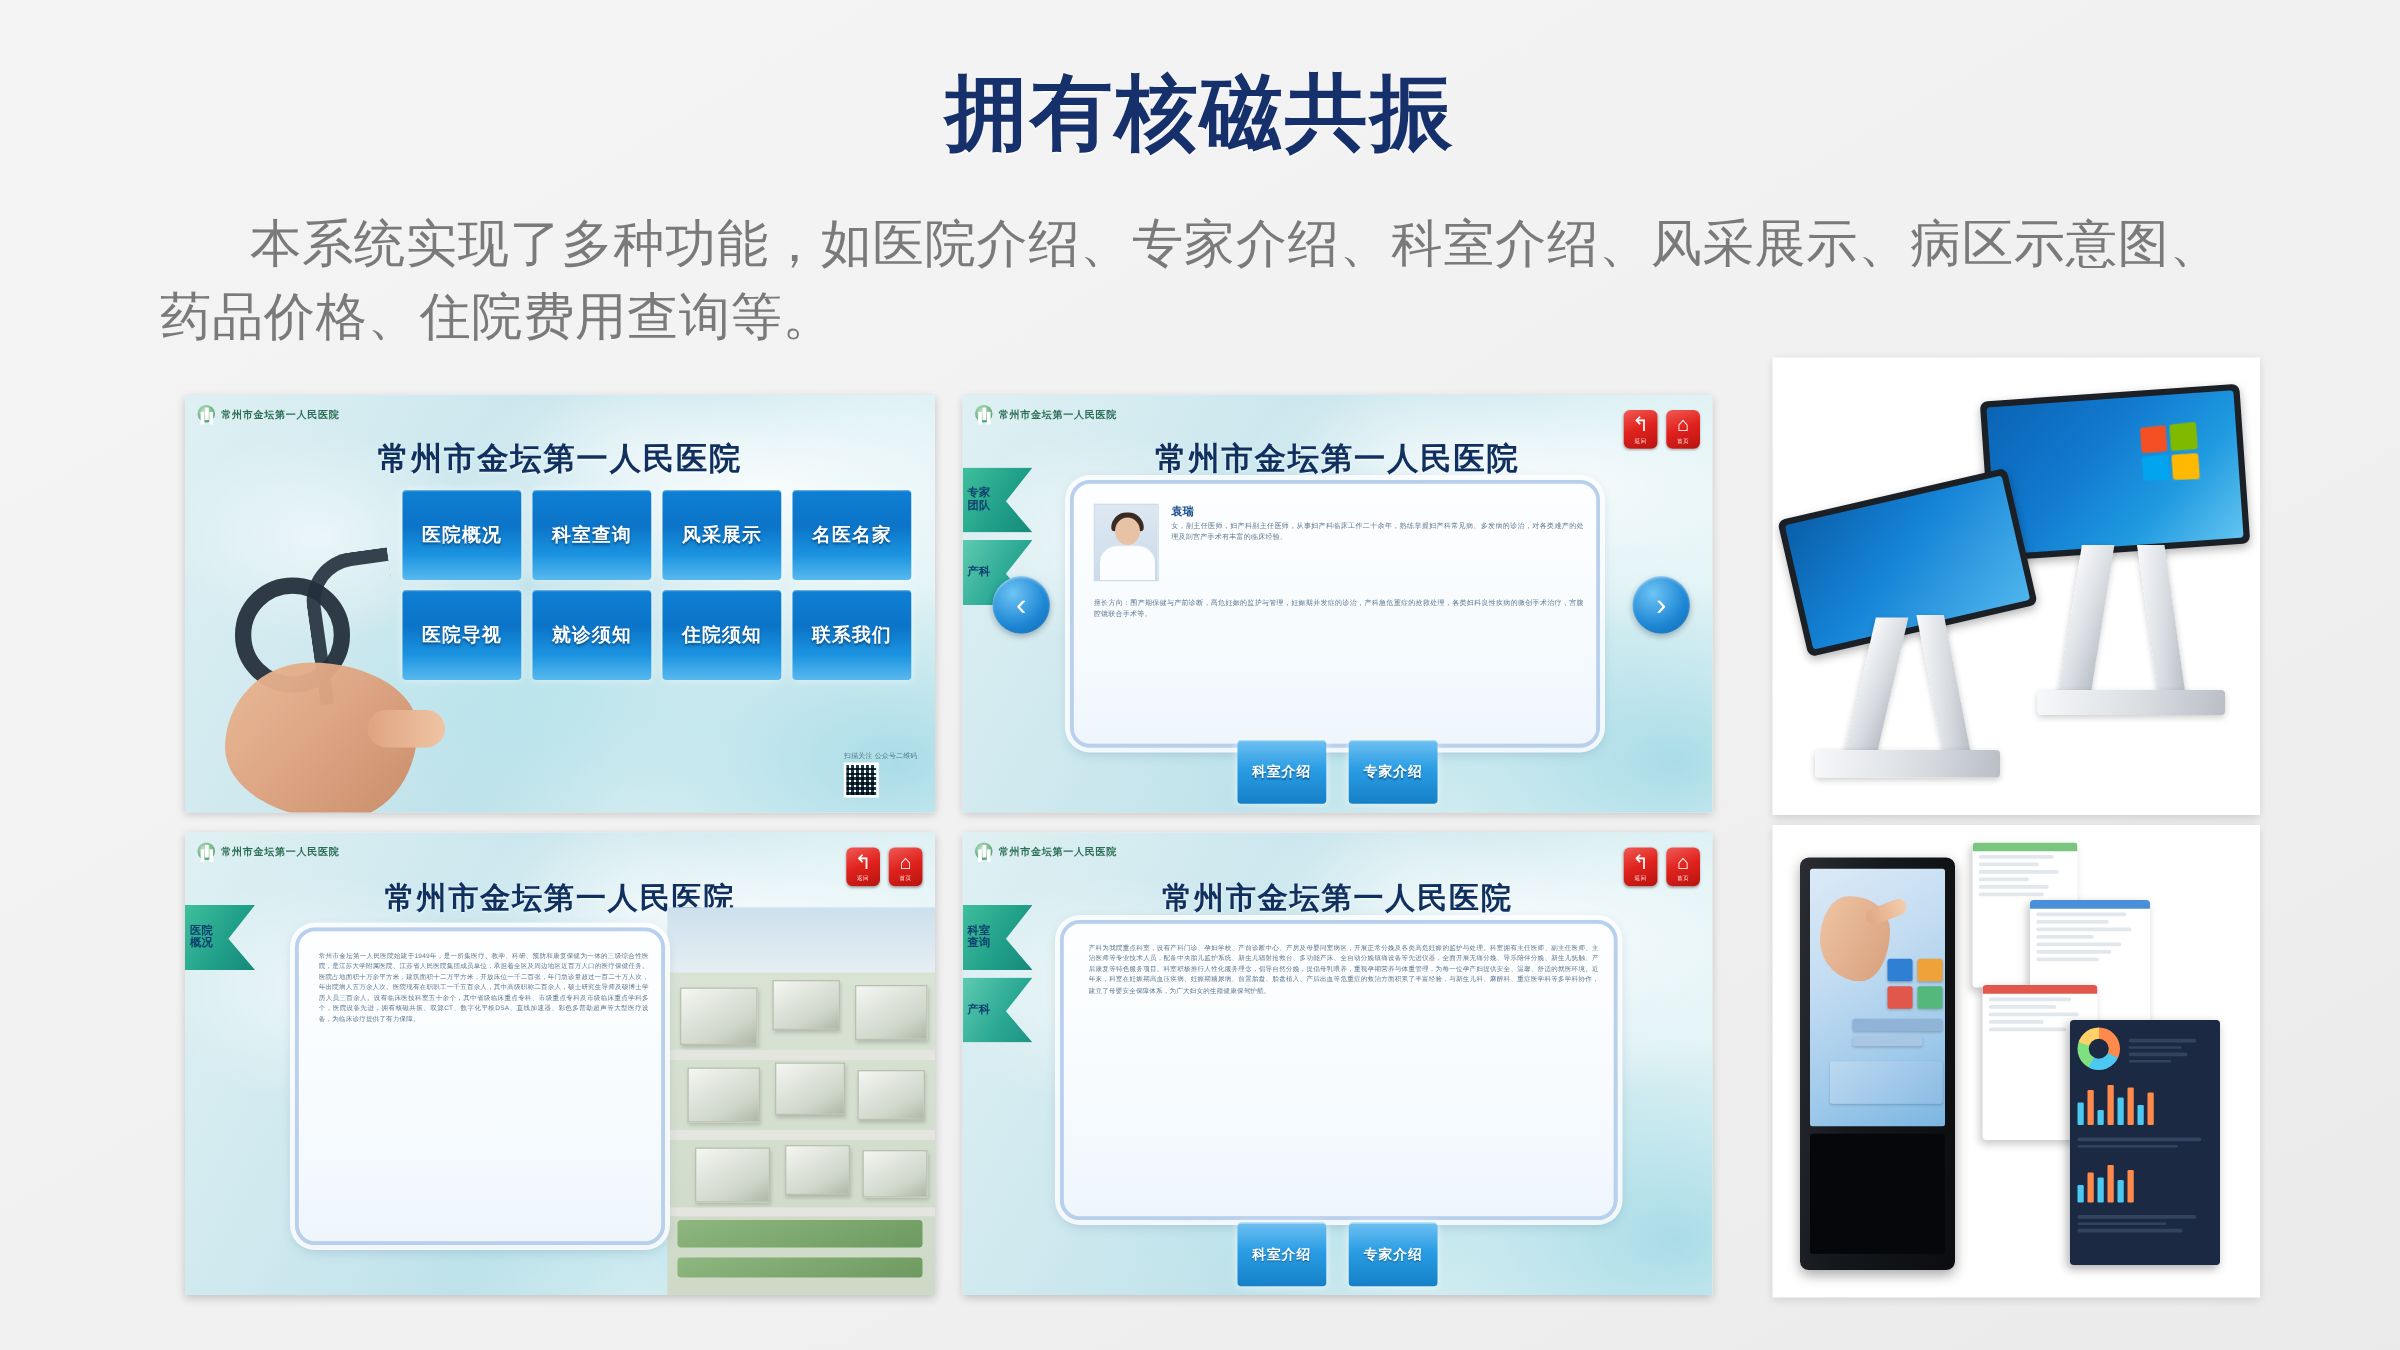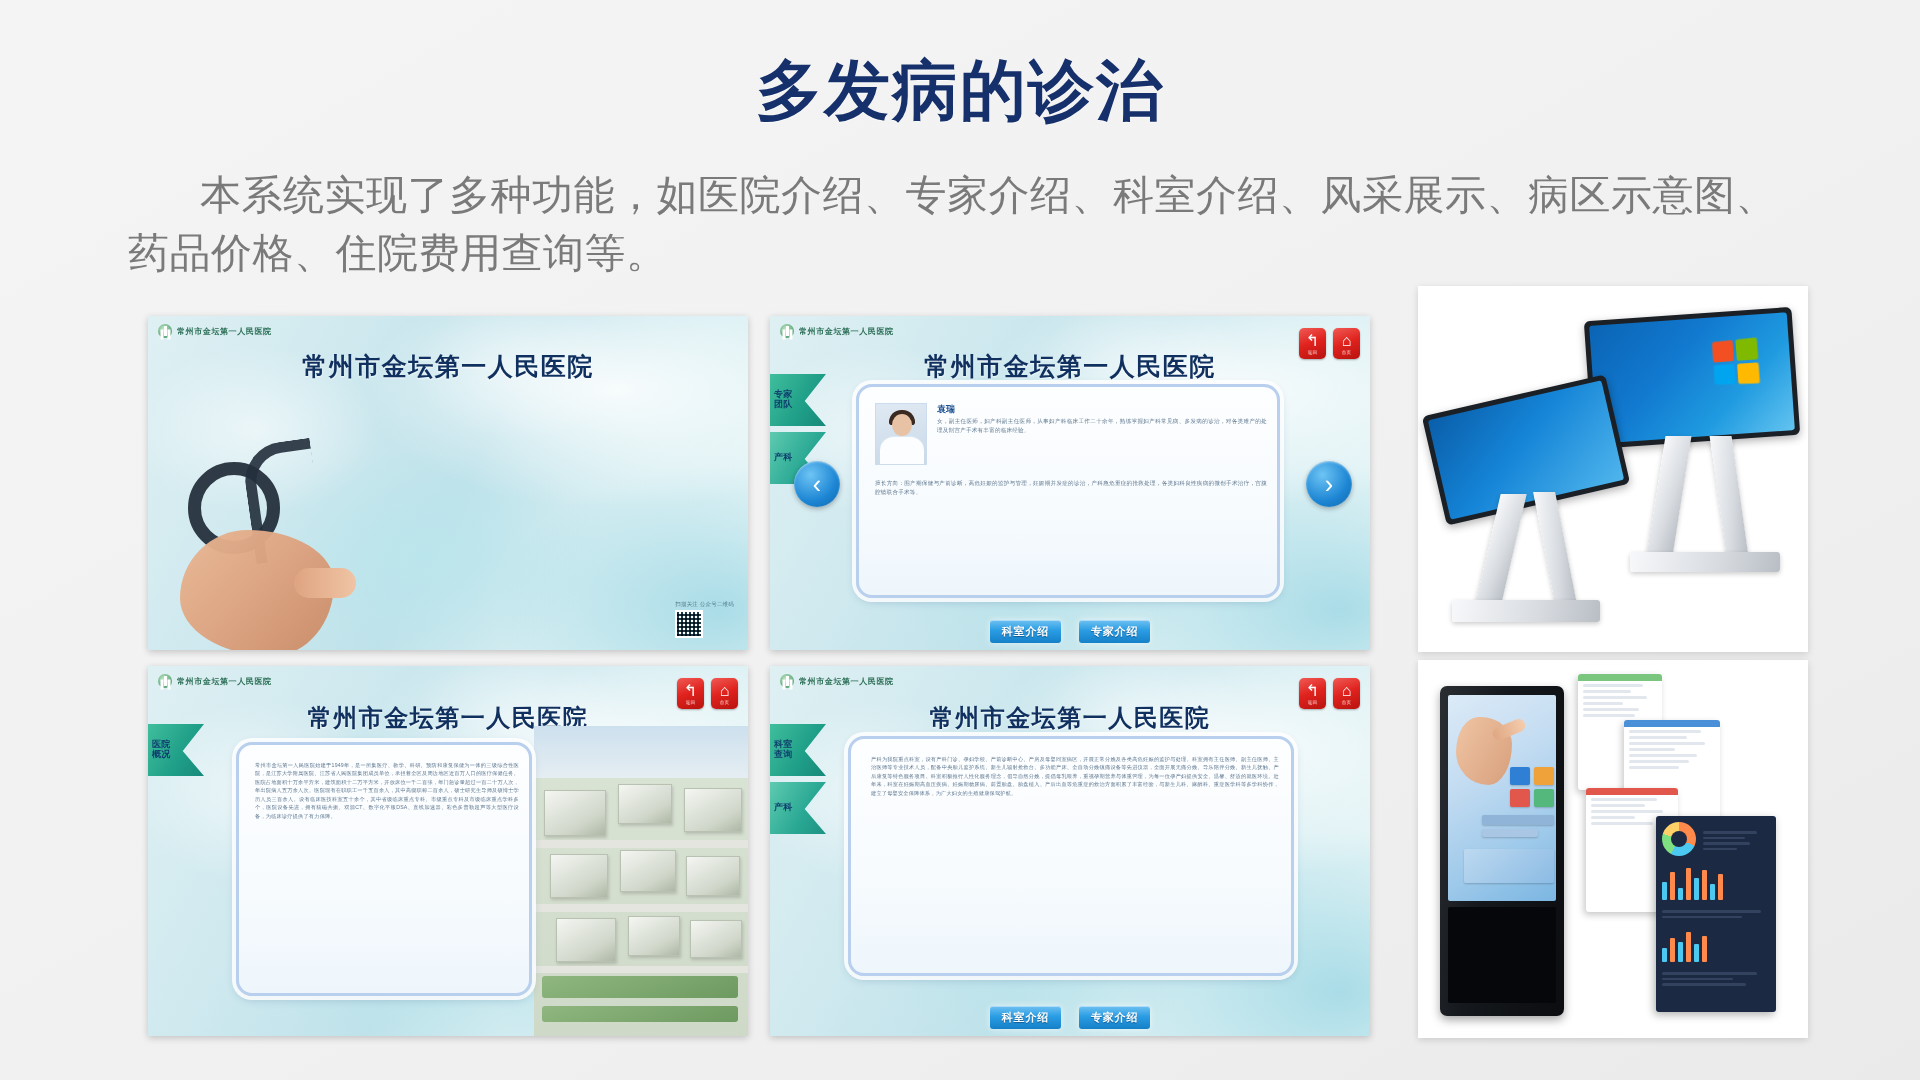--- a/index.html
+++ b/index.html
@@ -208,21 +208,21 @@
   }
   .arrow.left{ left:24px; }
   .arrow.right{ right:18px; }
 
   
   .pills{
     position:absolute; left:0; right:0; bottom:7px;
     display:flex; justify-content:center; gap:18px;
   }
   .pill{
-    padding:4px 12px; border-radius:3px;
+    padding:18px 12px; border-radius:3px;
     background:linear-gradient(180deg,#6fc1f2 0%,#2a9de4 45%,#1580c8 100%);
     box-shadow:0 0 6px rgba(255,255,255,.6), inset 0 1px 0 rgba(255,255,255,.45);
     color:#fff; font-size:11px; font-weight:bold; letter-spacing:.8px;
     filter:blur(.25px); text-shadow:0 1px 1px rgba(0,40,80,.5);
   }
 
   
   .aerial{
     position:absolute; right:0; top:60px; width:214px; height:310px;
     background:
@@ -315,41 +315,67 @@
   }
   .donut::after{ content:""; position:absolute; inset:9px; border-radius:50%; background:#1b2a42; }
   .bars{ display:flex; align-items:flex-end; gap:3px; height:34px; }
   .bars i{ width:5px; background:#4cc9f0; border-radius:1px; display:block; }
   .bars i:nth-child(even){ background:#ff8a4c; }
   .legendrow{ height:2.5px; background:#33435f; border-radius:2px; margin-top:3px; }
 </style>
 </head>
 <body>
 
-<div class="slide-title">多发病的诊治</div>
+<div class="slide-title">拥有核磁共振</div>
 <div class="slide-body">本系统实现了多种功能，如医院介绍、专家介绍、科室介绍、风采展示、病区示意图、药品价格、住院费用查询等。</div>
 
 <div class="shots">
 
   <div class="panel p1">
     <div class="kbg"></div>
     <div class="doctor">
       <div class="scope"></div>
       <div class="scope2"></div>
       <div class="hand"></div>
       <div class="finger"></div>
     </div>
 
     <div class="klogo">
       <span class="mark"></span>
       <span class="txt">常州市金坛第一人民医院</span>
     </div>
 
     <div class="ktitle">常州市金坛第一人民医院</div>
 
+    <div class="grid">
+      <div class="gbtn">
+          <span>医院概况</span>
+        </div>
+      <div class="gbtn">
+          <span>科室查询</span>
+        </div>
+      <div class="gbtn">
+          <span>风采展示</span>
+        </div>
+      <div class="gbtn">
+          <span>名医名家</span>
+        </div>
+      <div class="gbtn">
+          <span>医院导视</span>
+        </div>
+      <div class="gbtn">
+          <span>就诊须知</span>
+        </div>
+      <div class="gbtn">
+          <span>住院须知</span>
+        </div>
+      <div class="gbtn">
+          <span>联系我们</span>
+        </div>
+    </div>
 
     <div class="qr">
       <div class="lbl">扫描关注
 公众号二维码</div>
       <div class="code"></div>
     </div>
   </div>
 
   <div class="panel p2">
     <div class="kbg"></div>

